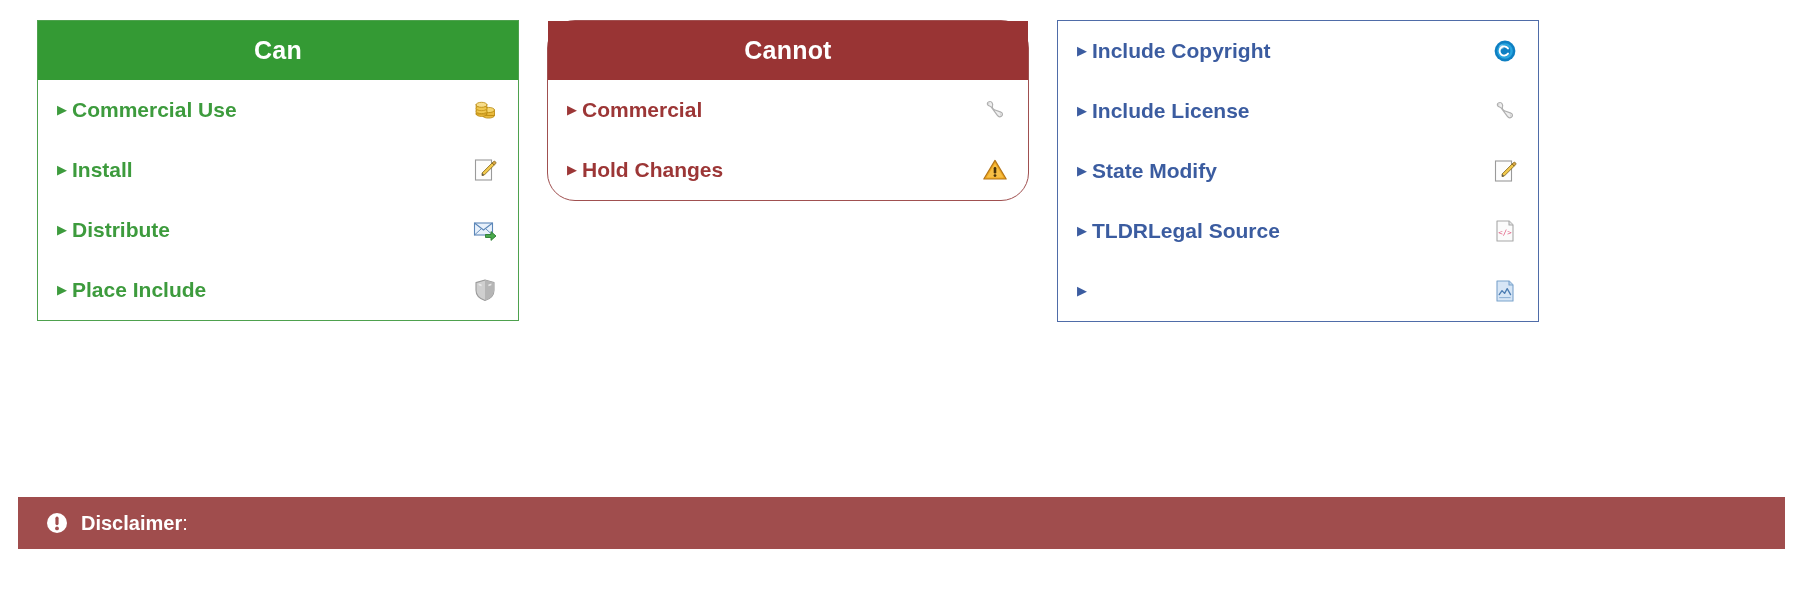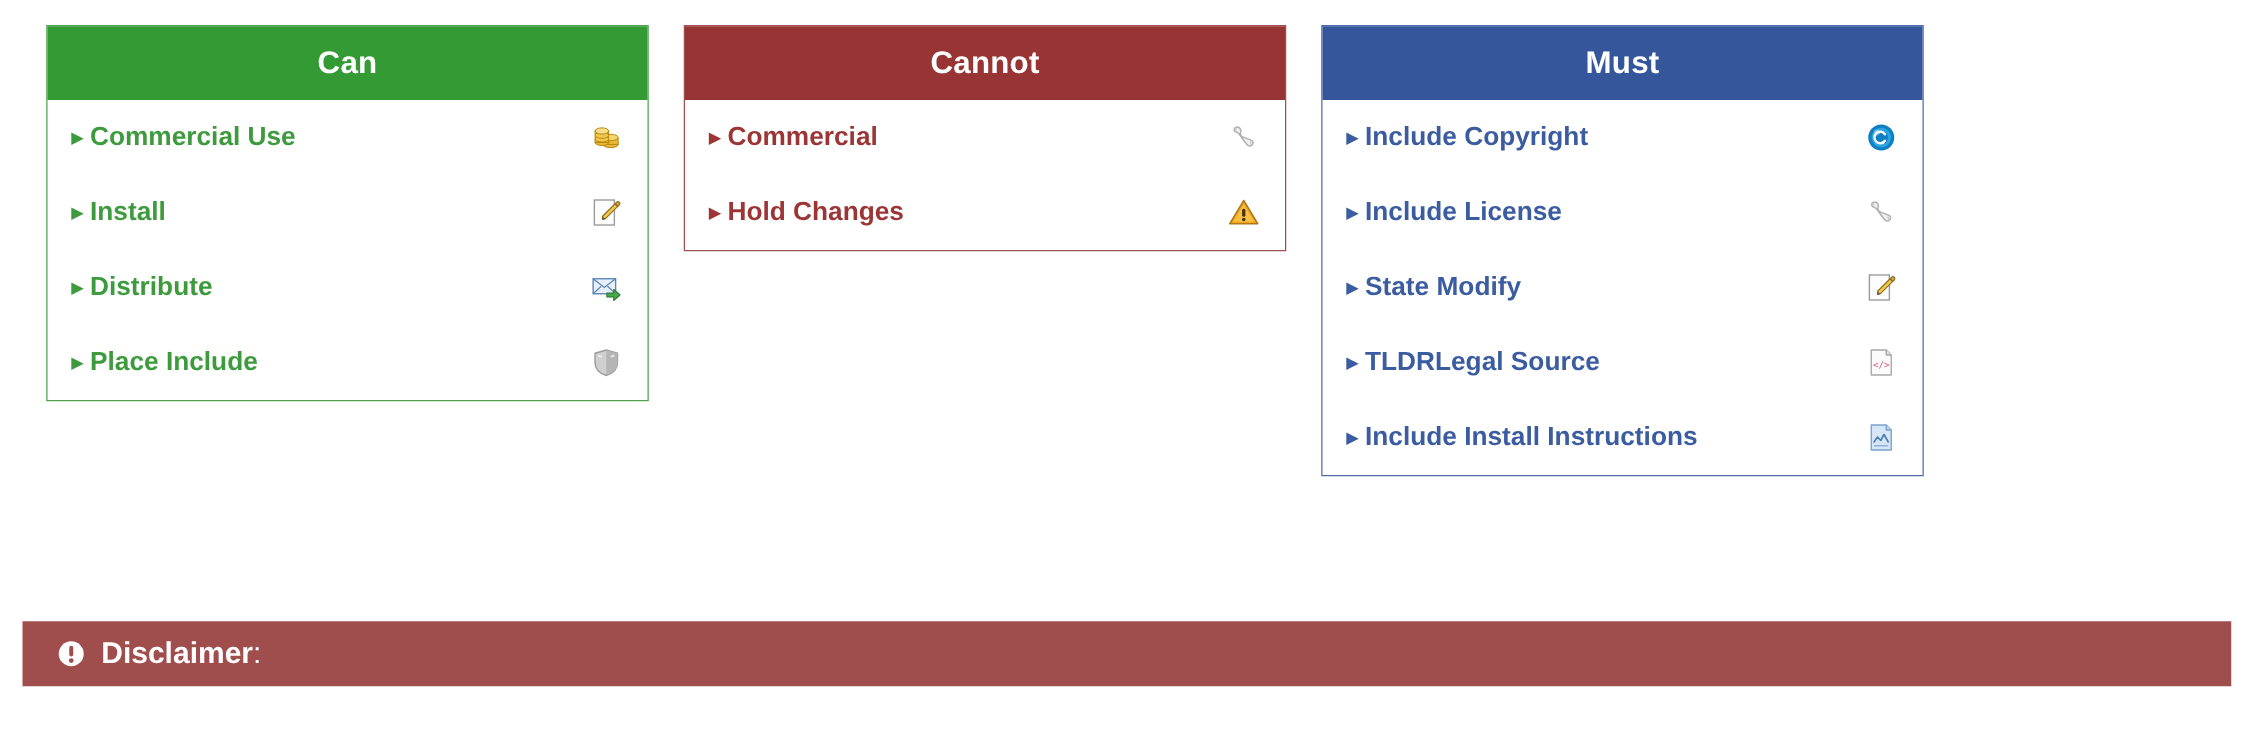--- a/index.html
+++ b/index.html
@@ -89,21 +89,21 @@
     justify-content: center;
   }
   .item-icon svg { display: block; }
 
   
   .card.can { border-color: #4ea14e; }
   .card.can .card-header { background: #349a34; }
   .card.can .item, .card.can .item-caret { color: #3d9b3d; }
 
   
-  .card.cannot { border-color: #a05050; }
+  .card.cannot { border-color: #a05050; border-radius: 28px; }
   .card.cannot .card-header { background: #993434; }
   .card.cannot .item, .card.cannot .item-caret { color: #9c3636; }
 
   
   .card.must { border-color: #4f6ca8; }
   .card.must .card-header { background: #35569a; }
   .card.must .item, .card.must .item-caret { color: #3b5ca0; }
 
   
   .disclaimer {
@@ -111,21 +111,21 @@
     left: 18px;
     top: 497px;
     width: 1767px;
     height: 52px;
     background: #a04d4d;
     color: #ffffff;
     display: flex;
     align-items: center;
     padding: 0 0 0 28px;
     box-sizing: border-box;
-    font-size: 24px;
+    font-size: 20px;
   }
   .disclaimer-icon {
     flex: 0 0 auto;
     margin-right: 13px;
     display: flex;
     align-items: center;
   }
   .disclaimer-strong {
     font-weight: bold;
   }
@@ -223,21 +223,20 @@
                 <path d="M13 3.4 L24.2 22 L1.8 22 Z" fill="#f0a81e" stroke="#b4761a" stroke-width="1.2" stroke-linejoin="round"></path>
                 <path d="M13 6.6 L21.4 20.4 L4.6 20.4 Z" fill="#f7bf45"></path>
                 <rect x="11.7" y="10" width="2.6" height="6.4" rx="1.2" fill="#4a3208"></rect>
                 <circle cx="13" cy="18.6" r="1.4" fill="#4a3208"></circle>
               </svg>
             </span>
           </div>
         </div>
       </div>
       <div class="card must">
-        <div class="card-header">Must</div>
         <div class="card-body">
           <div class="item">
             <span class="item-caret">▶</span>
             <span class="item-label">Include Copyright</span>
             <span class="item-spacer"></span>
             <span class="item-icon">
               <svg width="26" height="26" viewBox="0 0 26 26">
                 <circle cx="13" cy="13" r="10.4" fill="#0e7fc2"></circle>
                 <circle cx="13" cy="13" r="7.8" fill="#29a6e0"></circle>
                 <circle cx="13" cy="13" r="5.4" fill="#0e7fc2"></circle>
@@ -278,21 +277,20 @@
             <span class="item-icon">
               <svg width="26" height="26" viewBox="0 0 26 26">
                 <path d="M5 3 L17 3 L21 7 L21 23 L5 23 Z" fill="#fbfbfb" stroke="#a8a8a8" stroke-width="1.1" stroke-linejoin="round"></path>
                 <path d="M17 3 L17 7 L21 7" fill="#e4e4e4" stroke="#a8a8a8" stroke-width="1.1" stroke-linejoin="round"></path>
                 <text x="13" y="17.4" font-family="DejaVu Sans Mono, monospace" font-size="7.4" fill="#e0577d" text-anchor="middle">&lt;/&gt;</text>
               </svg>
             </span>
           </div>
           <div class="item">
             <span class="item-caret">▶</span>
-            <span class="item-label">Include Install Instructions</span>
             <span class="item-spacer"></span>
             <span class="item-icon">
               <svg width="26" height="26" viewBox="0 0 26 26">
                 <path d="M5 3 L17 3 L21 7 L21 23 L5 23 Z" fill="#d7e6f6" stroke="#7ba3cc" stroke-width="1.1" stroke-linejoin="round"></path>
                 <path d="M17 3 L17 7 L21 7" fill="#bcd4ec" stroke="#7ba3cc" stroke-width="1.1" stroke-linejoin="round"></path>
                 <path d="M7.2 16.6 L10 12.6 L12.6 15.4 L15.2 10.6 L18.6 16.6" fill="none" stroke="#4c7db3" stroke-width="1.3" stroke-linejoin="round" stroke-linecap="round"></path>
                 <path d="M7.2 19.6 L18.6 19.6" fill="none" stroke="#8fb2d6" stroke-width="1.1"></path>
               </svg>
             </span>
           </div>

